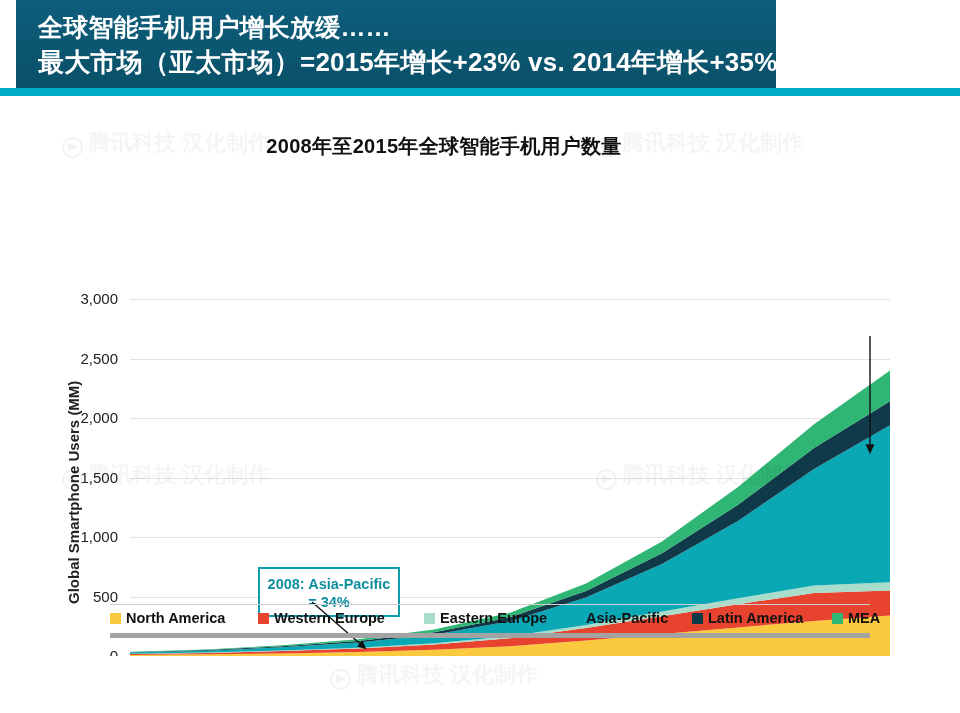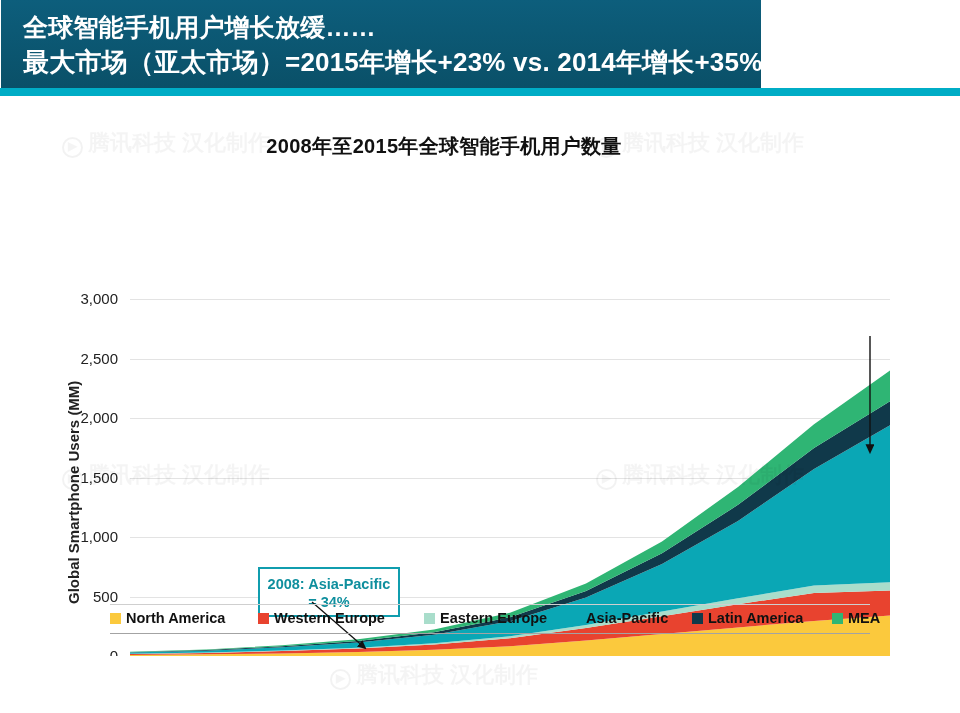--- a/index.html
+++ b/index.html
@@ -1,19 +1,19 @@
 <!DOCTYPE html>
 <html><head>
 <meta charset="utf-8">
 <style>
   html,body{margin:0;padding:0;}
   body{width:960px;height:713px;background:#ffffff;font-family:"Liberation Sans",sans-serif;overflow:hidden;position:relative;}
 
   
-  #header{position:absolute;left:1px;top:0;width:760px;height:88px;background:#0b5673;
+  #header{position:absolute;left:16px;top:0;width:760px;height:88px;background:#0b5673;
           background:linear-gradient(180deg,#0d5e7c 0%,#0a5068 100%);}
   #header-accent{position:absolute;left:0;top:88px;width:960px;height:8px;background:#00adc6;}
   .htitle{position:absolute;left:22px;color:#ffffff;font-weight:700;letter-spacing:.2px;white-space:nowrap;}
   #htitle1{top:11px;font-size:25px;}
   #htitle2{top:45px;font-size:26px;}
 
   
   #chart-title{position:absolute;left:0;top:133px;width:888px;text-align:center;}
   #chart-title span{font-size:20px;font-weight:700;color:#111;letter-spacing:.3px;}
 
@@ -35,21 +35,21 @@
   
   .callout{position:absolute;border:2px solid #109dae;background:#ffffff;
            text-align:center;color:#0f8f9e;font-weight:700;font-size:14.5px;line-height:18px;
            padding:6px 4px 7px 4px;box-sizing:border-box;}
   #callout-2008{left:258px;top:471px;width:142px;height:50px;}
   #callout-2015{left:762px;top:186px;width:140px;height:52px;}
   svg.arrow{position:absolute;overflow:visible;}
 
   
   #legend{position:absolute;left:110px;top:604px;width:760px;height:28px;
-          border-top:1px solid #cfcfcf;border-bottom:1px solid #a3a3a3;}
+          border-top:1px solid #cfcfcf;border-bottom:5px solid #a3a3a3;}
   .legend-item{position:absolute;top:5px;display:flex;align-items:center;white-space:nowrap;}
   .swatch{width:11px;height:11px;margin-right:5px;display:inline-block;}
   .legend-label{font-size:14.5px;font-weight:700;color:#111;}
 
   
   #footer{position:absolute;left:0;top:656px;width:960px;height:57px;background:#fff;}
 
   
   .wm{position:absolute;color:rgba(0,0,0,0.045);font-size:22px;font-weight:700;white-space:nowrap;pointer-events:none;}
   .wm .wmc{display:inline-block;border:2px solid rgba(0,0,0,0.05);border-radius:50%;

